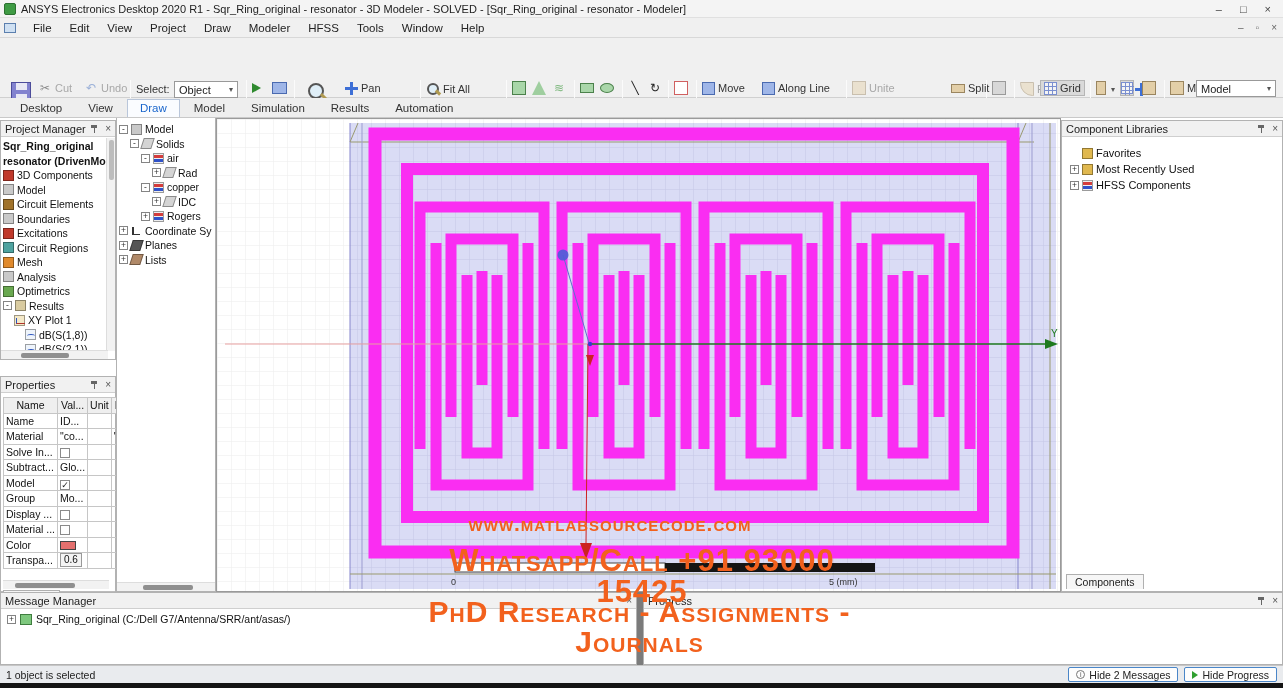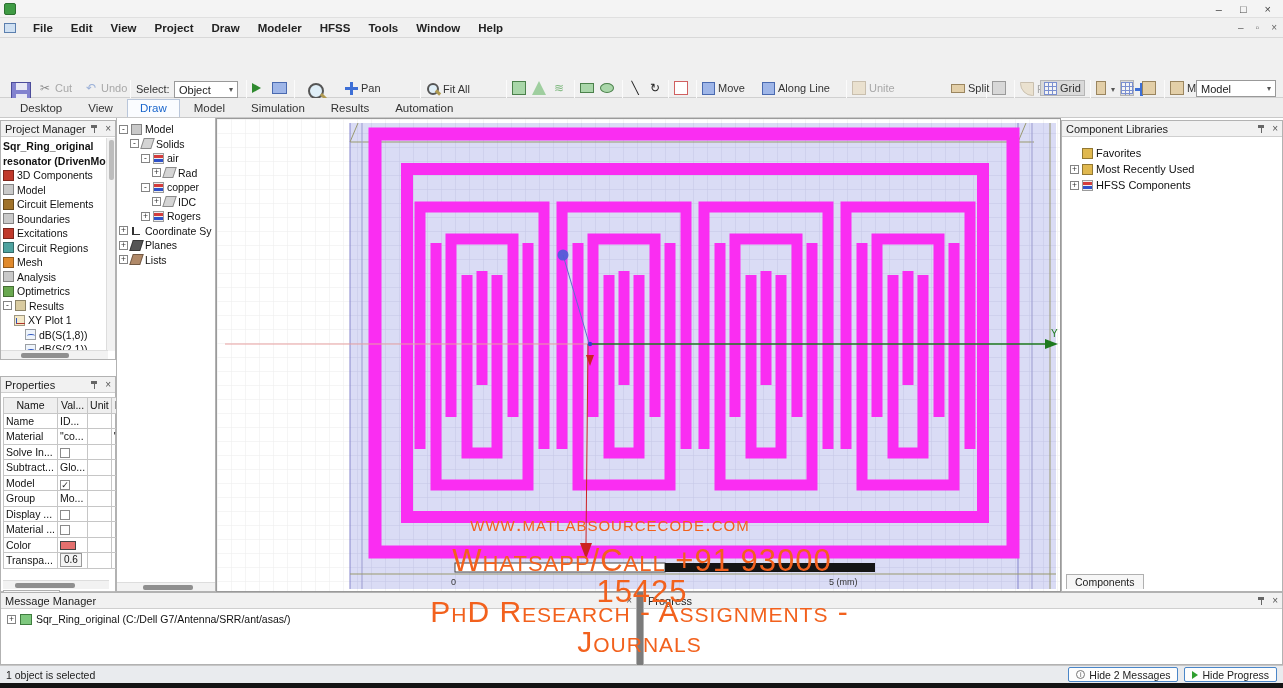--- a/index.html
+++ b/index.html
@@ -6,21 +6,21 @@
   html,body{width:1283px;height:688px;overflow:hidden;background:#f0f0f0;position:relative;}
   .abs{position:absolute;}
   .nowrap{white-space:nowrap;overflow:hidden;}
 
   
   #titlebar{left:0;top:0;width:1283px;height:18px;background:#f4f4f4;border-bottom:1px solid #e0e0e0;display:flex;align-items:center;padding:0 4px;font-size:11px;color:#222;}
   .app-ic{width:12px;height:12px;background:#3f9b44;border-radius:2px;margin-right:5px;display:inline-block;border:1px solid #2c7030;}
   #titlebar .wbtns{margin-left:auto;display:flex;gap:18px;color:#444;font-size:11px;padding-right:8px;}
   #menubar{left:0;top:18px;width:1283px;height:20px;background:#f0f0f0;border-bottom:1px solid #d8d8d8;display:flex;align-items:center;font-size:11.5px;color:#222;padding-left:4px;}
   .mdi-ic{width:12px;height:10px;background:#cfe0f2;border:1px solid #5b7fae;margin-right:8px;}
-  #menubar .mi{padding:2px 9px;cursor:default;font-weight:bold;}
+  #menubar .mi{padding:2px 9px;cursor:default;}
   #menubar .wbtns2{margin-left:auto;display:flex;gap:12px;color:#666;font-size:10px;padding-right:6px;}
 
   
   #toolbar{left:0;top:38px;width:1283px;height:60px;background:#f0f0f0;border-bottom:1px solid #d0d0d0;}
   .tsep{position:absolute;top:42px;height:52px;width:1px;background:#dadada;border-right:1px solid #fbfbfb;}
   .titem{position:absolute;display:flex;align-items:center;gap:3px;font-size:11px;color:#333;height:16px;white-space:nowrap;}
   .titem.gray{color:#a8a8a8;}
   .ti{display:inline-block;width:14px;height:14px;flex:0 0 auto;}
   .ti13{width:13px;height:13px;}
   .grn{background:#a9d6a9;border:1px solid #4b814b;}
@@ -94,21 +94,21 @@
   .cb{display:inline-block;width:10px;height:10px;border:1px solid #8a8a8a;background:#fff;line-height:9px;font-size:9px;text-align:center;color:#222;vertical-align:-2px;}
   .swatch{display:inline-block;width:16px;height:9px;background:#e4706e;border:1px solid #444;vertical-align:-1px;}
   .minibtn{display:inline-block;border:1px solid #999;background:#f4f4f4;padding:0 3px;font-size:10px;line-height:12px;}
   .attr-tab{position:absolute;left:2px;bottom:2px;border:1px solid #b0b0b0;border-bottom:none;background:#f6f6f6;font-size:10.5px;padding:1px 8px;color:#222;}
   .tabstrip{position:absolute;left:0;bottom:0;width:100%;height:16px;background:#e2e2e2;border-top:1px solid #bbb;}
 
   
   #viewport{left:216px;top:0;width:845px;height:474px;border:1px solid #9a9a9a;background:#fff;overflow:hidden;}
 
   
-  .wm{position:absolute;color:#f2611d;font-weight:400;font-variant:small-caps;text-align:center;z-index:40;pointer-events:none;line-height:1;}
+  .wm{position:absolute;color:#f2611d;font-weight:700;font-variant:small-caps;text-align:center;z-index:40;pointer-events:none;line-height:1;}
   #wm1{left:430px;top:513px;width:360px;font-size:21px;letter-spacing:1px;}
   #wm2{left:412px;top:545px;width:460px;font-size:31px;letter-spacing:1px;}
   #wm3{left:412px;top:597px;width:455px;font-size:30px;letter-spacing:1px;}
 
   
   #bottom{left:0;top:592px;width:1283px;height:73px;background:#fff;}
   #mmpanel{position:absolute;left:0;top:0;width:637px;height:73px;border:1px solid #b2b2b2;background:#fff;}
   #bsplit{position:absolute;left:637px;top:0;width:6px;height:73px;background:#7b7b7b;}
   #progpanel{position:absolute;left:643px;top:0;width:640px;height:73px;border:1px solid #b2b2b2;background:#fff;}
   .mmrow{display:flex;align-items:center;gap:4px;font-size:10.5px;color:#111;padding:4px 0 0 6px;}
@@ -134,20 +134,21 @@
   .c-sheet{background:#d4d4d4;transform:skewX(-18deg);}
   .c-axes{background:#fff;border:none !important;position:relative;}
   .c-axes::before{content:"";position:absolute;left:1px;bottom:1px;width:8px;height:1.5px;background:#333;}
   .c-axes::after{content:"";position:absolute;left:1px;bottom:1px;width:1.5px;height:8px;background:#333;}
 </style>
 </head>
 <body>
 
 <div id="titlebar" class="abs">
   <span class="app-ic"></span>
+  <span class="nowrap">ANSYS Electronics Desktop 2020 R1 - Sqr_Ring_original - resonator - 3D Modeler - SOLVED - [Sqr_Ring_original - resonator - Modeler]</span>
   <span class="wbtns">
     <span>–</span>
     <span>□</span>
     <span>×</span>
   </span>
 </div>
 
 <div id="menubar" class="abs">
   <span class="mdi-ic"></span>
   <span class="mi">File</span>

